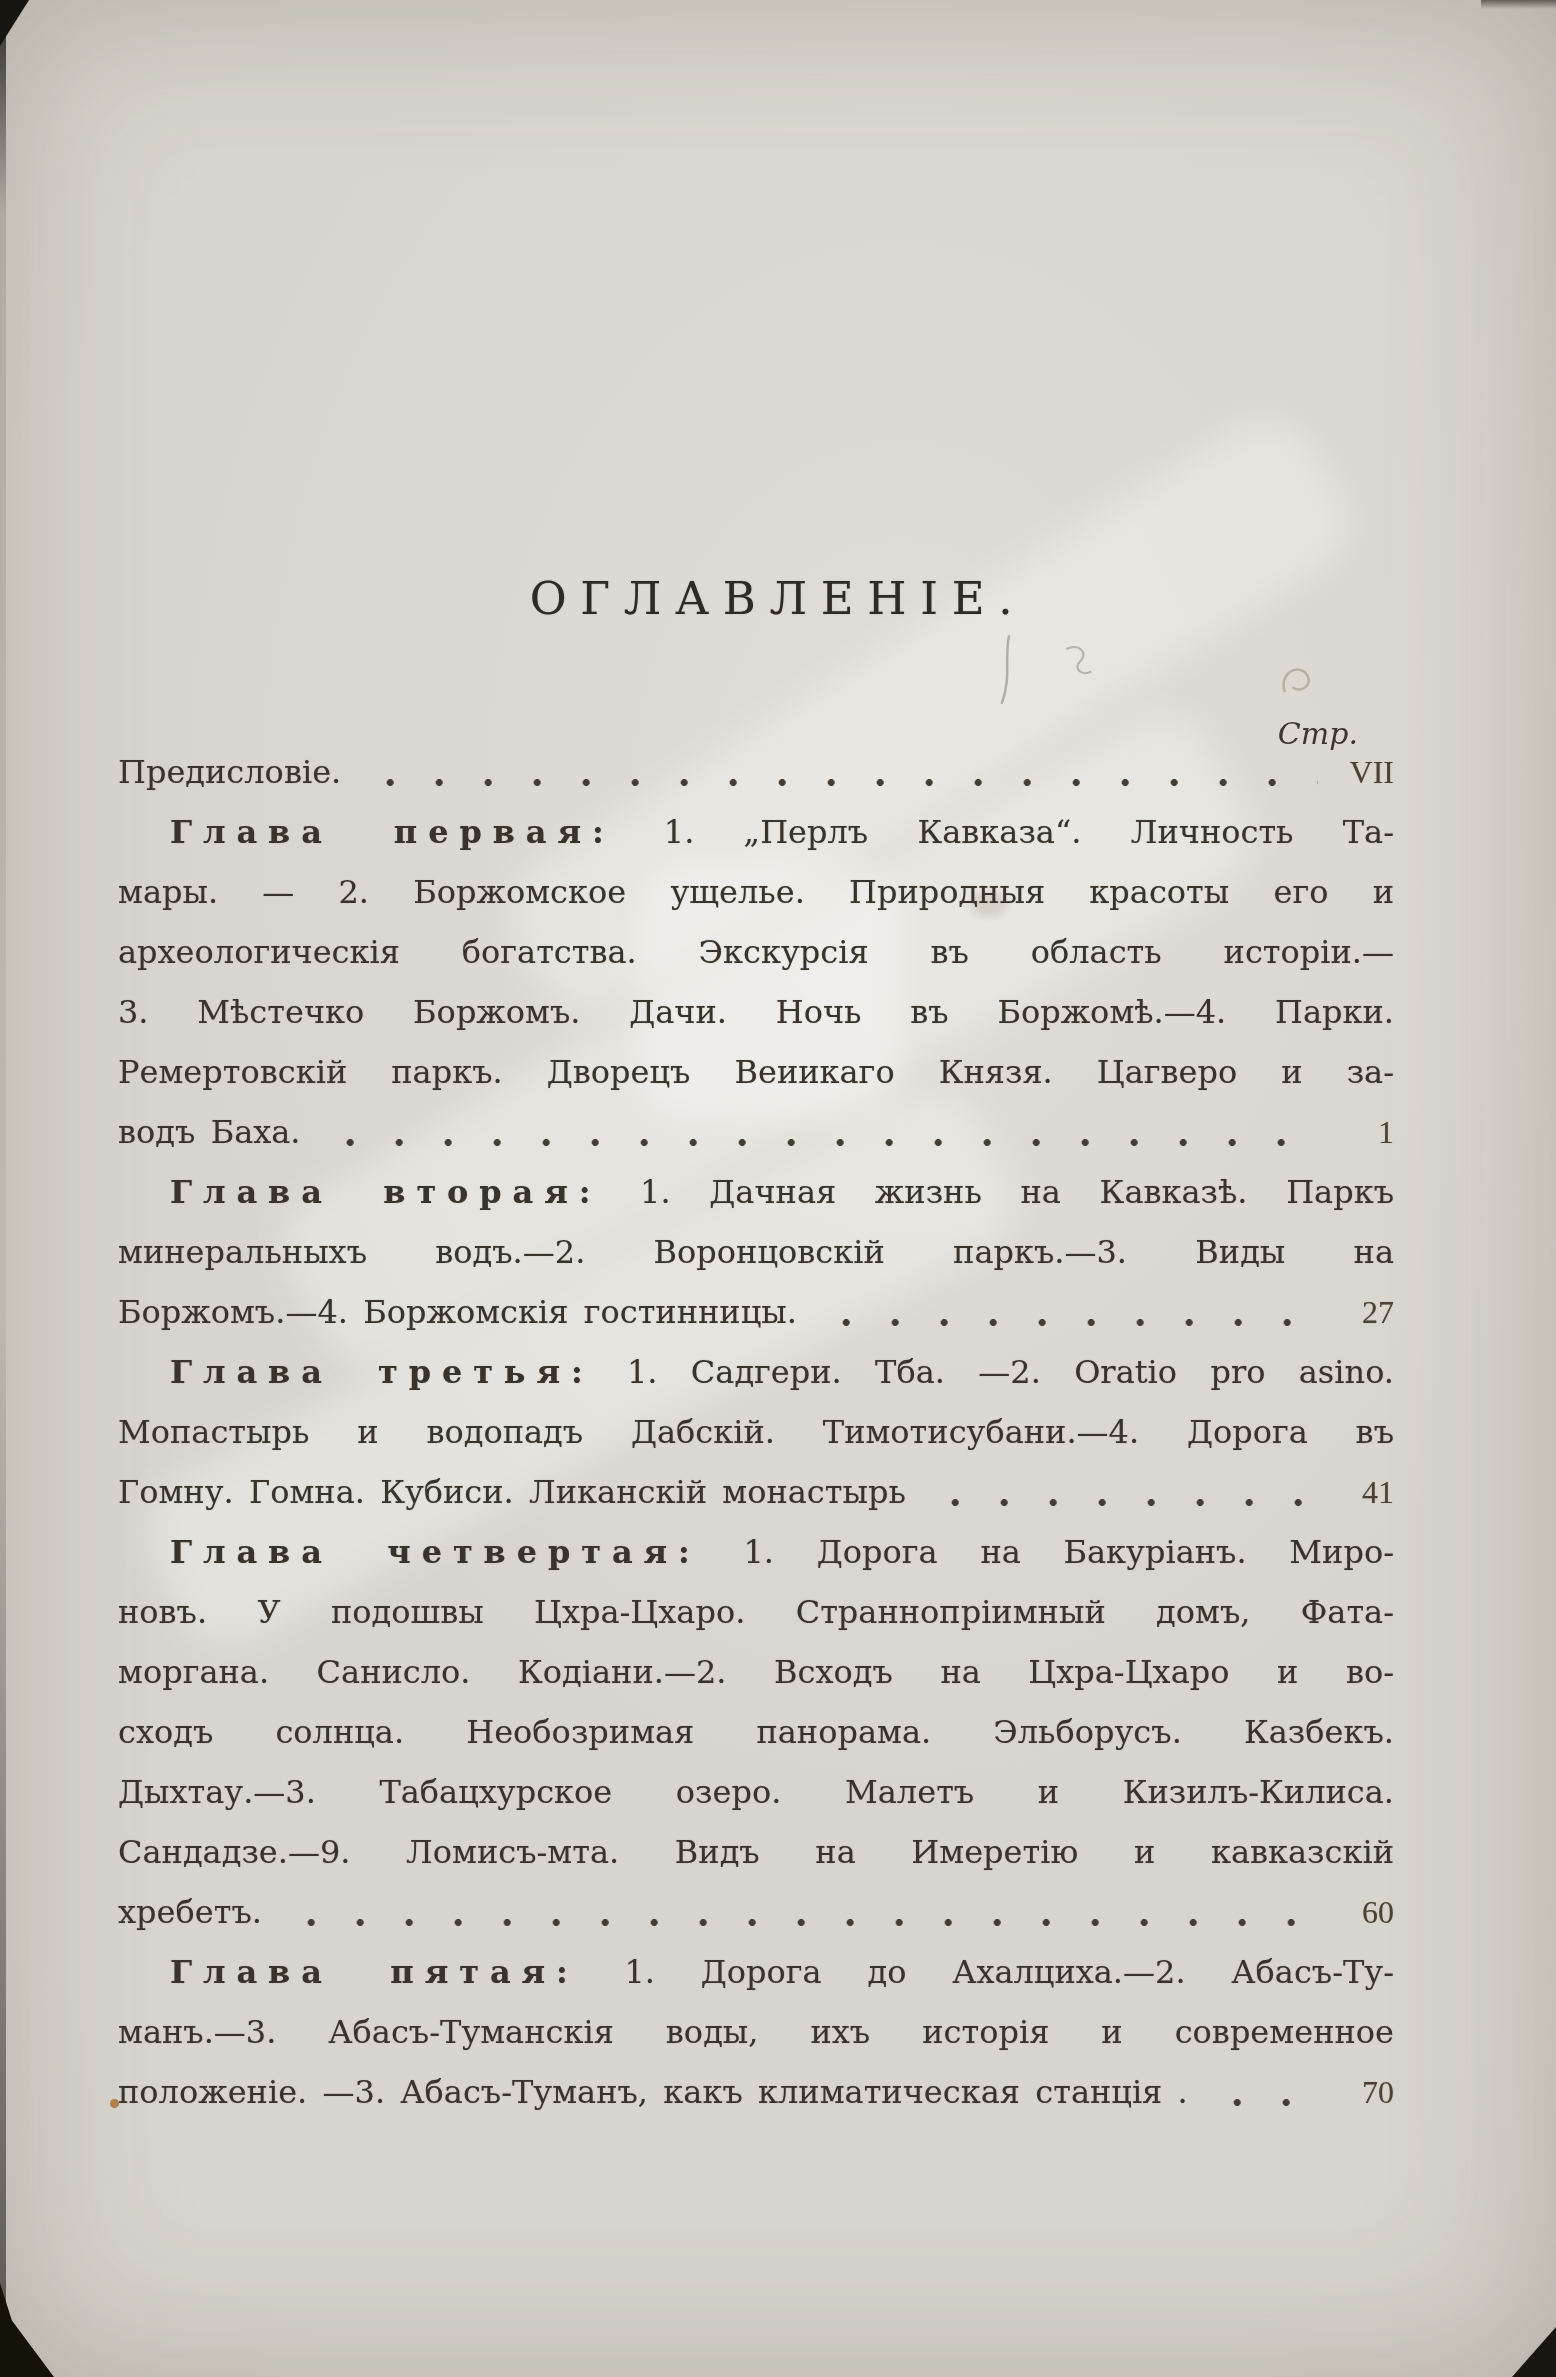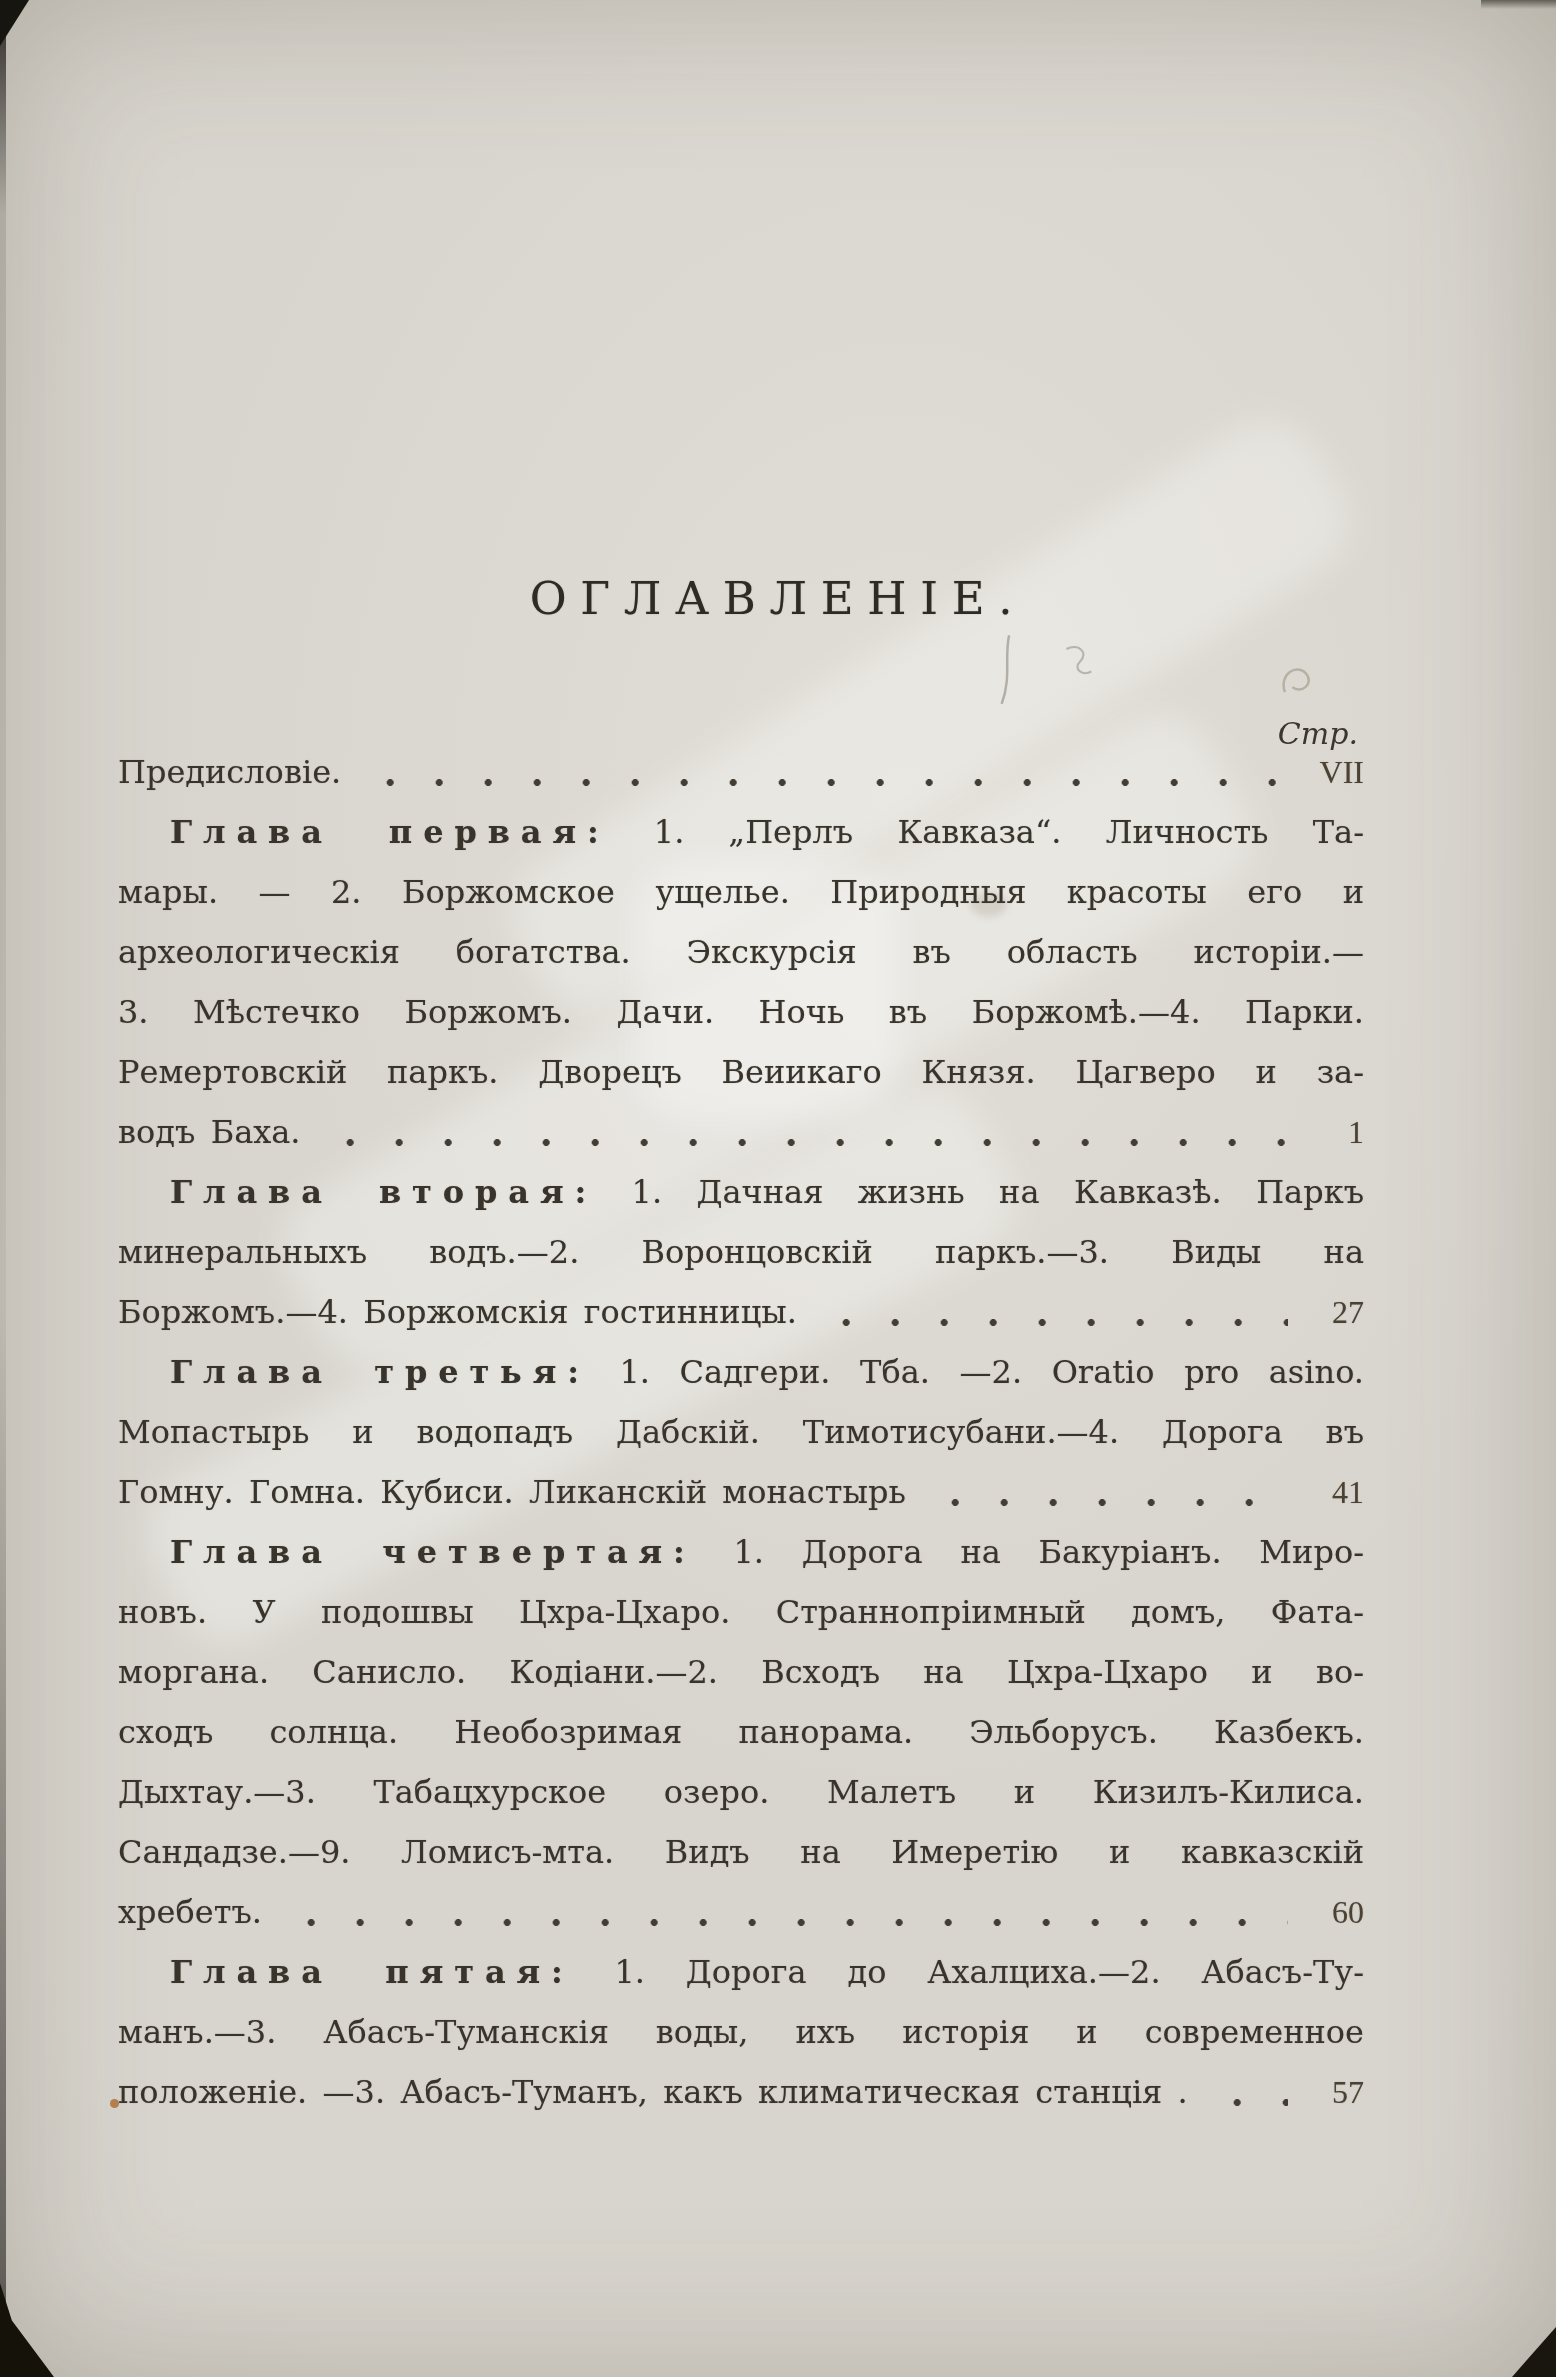--- a/index.html
+++ b/index.html
@@ -67,21 +67,21 @@
     text-align: center;
     font-size: 45px; letter-spacing: 13.7px;
     color: #2e2a24;
     text-shadow: 0 0 1.2px rgba(52,46,36,0.35);
   }
   .col-header {
     position: absolute; right: 198px; top: 688px;
     font-style: italic; font-size: 30px; color: #3c372e; margin-top: 28px;
   }
   .toc {
-    position: absolute; left: 118px; right: 192px; top: 742px;
+    position: absolute; left: 118px; right: 162px; top: 742px;
     color: #39342b;
     font-size: 32px;
     text-shadow: 0 0 1.2px rgba(56,50,40,0.28);
     word-spacing: 0.16em;
   }
   .line { height: 60px; line-height: 60px; white-space: nowrap; }
   .line.j { white-space: normal; text-align: justify; text-align-last: justify; }
   .line.indent { text-indent: 52px; }
   .line.has-page { display: flex; align-items: stretch; white-space: nowrap; }
   .sp { letter-spacing: 0.34em; font-weight: bold; }
@@ -158,21 +158,21 @@
       <div class="line has-page">
         <span>хребетъ.</span>
         <span class="leader"></span>
         <span class="pg">60</span>
       </div>
       <div class="line indent j"><span><span class="sp">Глава пятая:</span> 1. Дорога до Ахалциха.—2. Абасъ-Ту-</span></div>
       <div class="line j"><span>манъ.—3. Абасъ-Туманскія воды, ихъ исторія и современное</span></div>
       <div class="line has-page">
         <span>положеніе. —3. Абасъ-Туманъ, какъ климатическая станція .</span>
         <span class="leader"></span>
-        <span class="pg">57</span>
+        <span class="pg">70</span>
       </div>
     </div>
 
   <div class="edge-left"></div>
   <div class="corner-tl"></div>
   <div class="corner-bl"></div>
   <div class="corner-br"></div>
   <div class="corner-tr"></div>
 </div>
 

